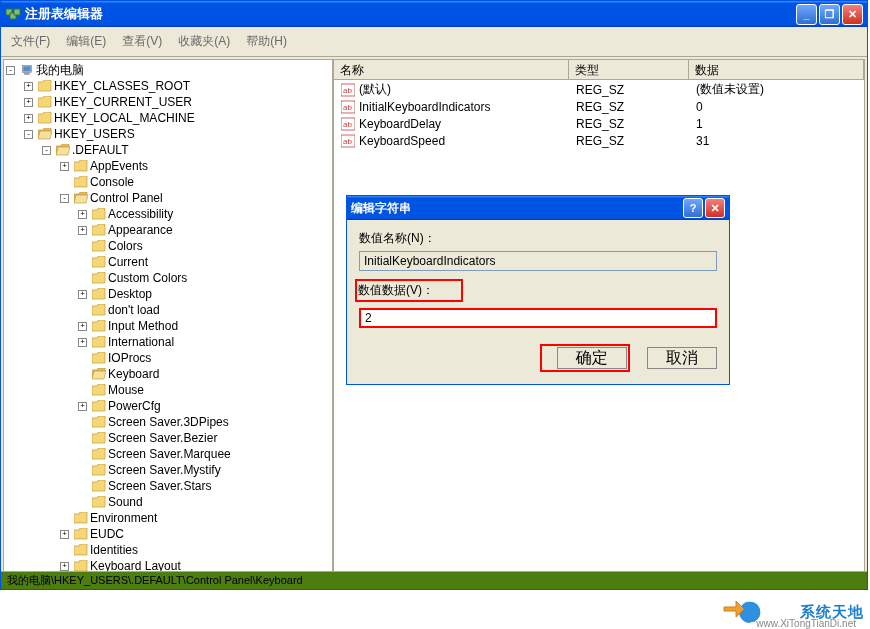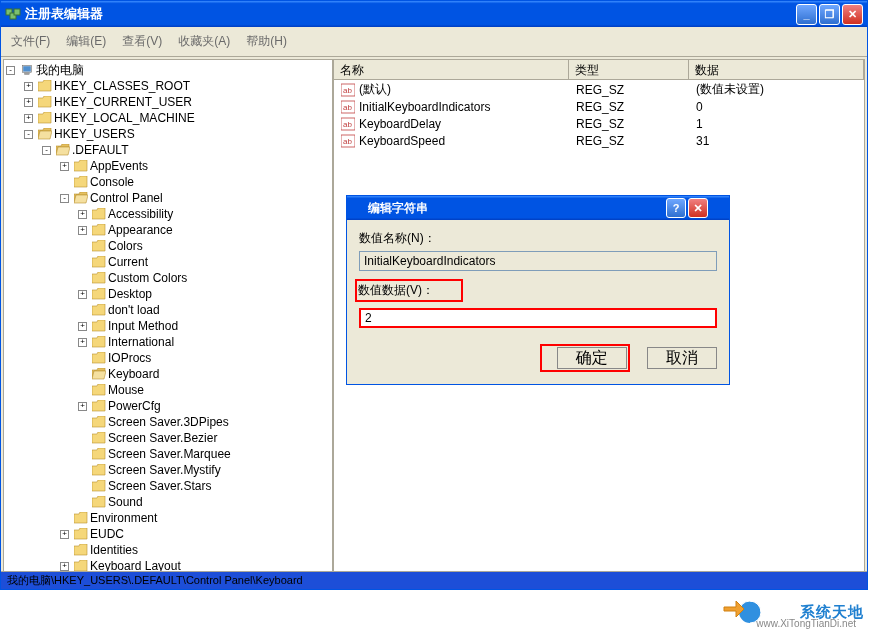--- a/index.html
+++ b/index.html
@@ -35,25 +35,25 @@
 .reg-icon { width: 14px; height: 14px; }
 
 .tree ul { list-style: none; padding-left: 0; }
 .tree li { white-space: nowrap; }
 .tree .node { display: flex; align-items: center; height: 16px; gap: 2px; }
 .tree .expander { width: 9px; height: 9px; border: 1px solid #888; display: flex; align-items: center; justify-content: center; font-size: 8px; line-height: 1; cursor: pointer; background: #fff; margin-right: 3px; }
 .tree .expander.blank { border: none; background: transparent; }
 .tree .children { padding-left: 18px; }
 .folder-icon { width: 14px; height: 12px; }
 
-.statusbar { height: 18px; background: #1d4ed8; border-top: 1px solid #aca899; padding: 1px 6px; font-size: 11px; position: absolute; bottom: 0; left: 0; right: 0; }
+.statusbar { height: 18px; background: #4d7c0f; border-top: 1px solid #aca899; padding: 1px 6px; font-size: 11px; position: absolute; bottom: 0; left: 0; right: 0; }
 
 
 .dialog { position: absolute; left: 346px; top: 195px; width: 384px; border: 1px solid #0054e3; background: #ece9d8; z-index: 10; }
-.dialog .dlg-title { height: 24px; background: linear-gradient(to bottom, #3b8cff 0%, #0054e3 10%, #0054e3 90%, #003dc0 100%); color: #fff; display: flex; align-items: center; padding: 0 21px; font-weight: bold; }
+.dialog .dlg-title { height: 24px; background: linear-gradient(to bottom, #3b8cff 0%, #0054e3 10%, #0054e3 90%, #003dc0 100%); color: #fff; display: flex; align-items: center; padding: 0 4px; font-weight: bold; }
 .dialog .dlg-title .title-text { flex: 1; font-size: 12px; }
 .dlg-title .win-btn { width: 20px; height: 20px; }
 .dlg-body { padding: 10px 12px 12px; }
 .dlg-body label { display: block; margin-bottom: 4px; }
 .dlg-input { width: 100%; height: 20px; border: 1px solid #7f9db9; background: #fff; padding: 1px 4px; font-family: inherit; font-size: 12px; margin-bottom: 10px; }
 .dlg-input.readonly { background: #ece9d8; }
 .dlg-btns { text-align: right; margin-top: 6px; }
 .dlg-btn { width: 70px; height: 22px; background: #ece9d8; border: 1px solid #888; font-family: inherit; font-size: 16px; cursor: pointer; margin-left: 14px; }
 
 .highlight-red { border: 2px solid #ff0000 !important; }

